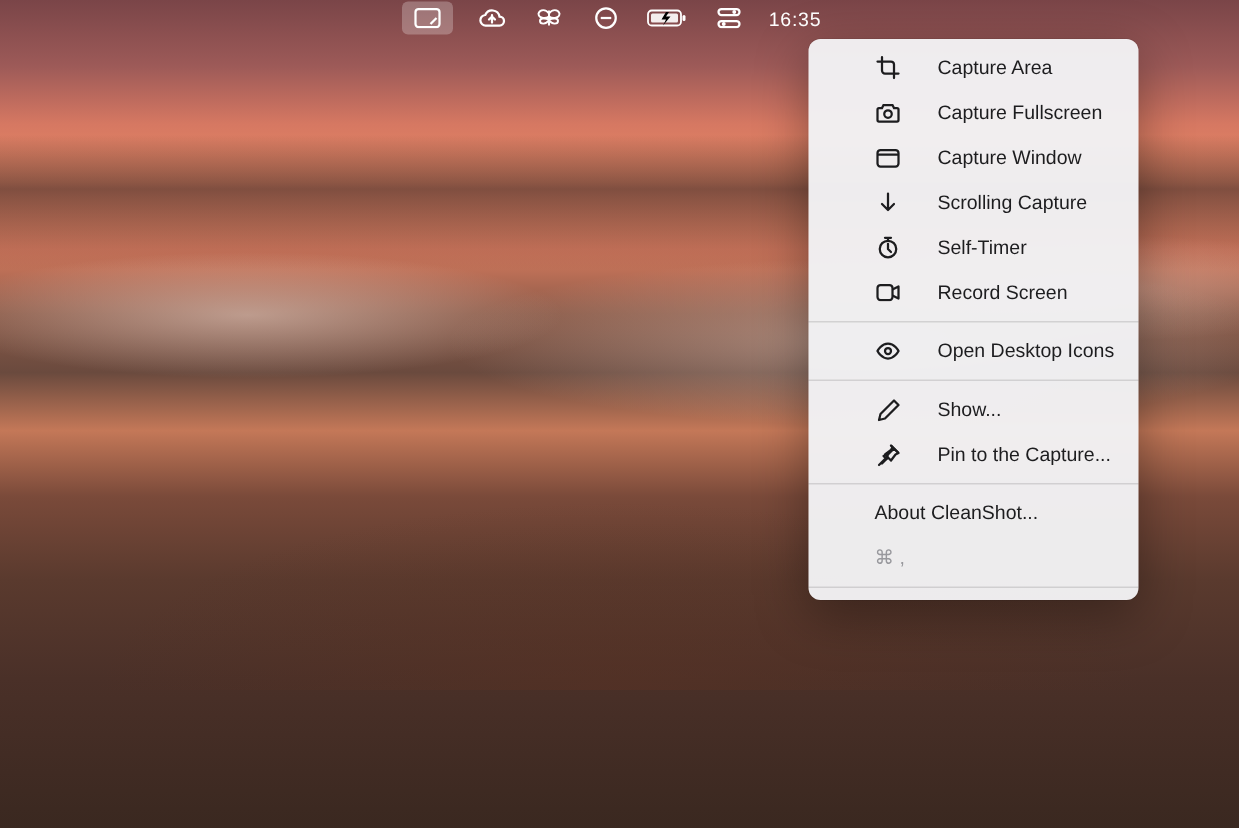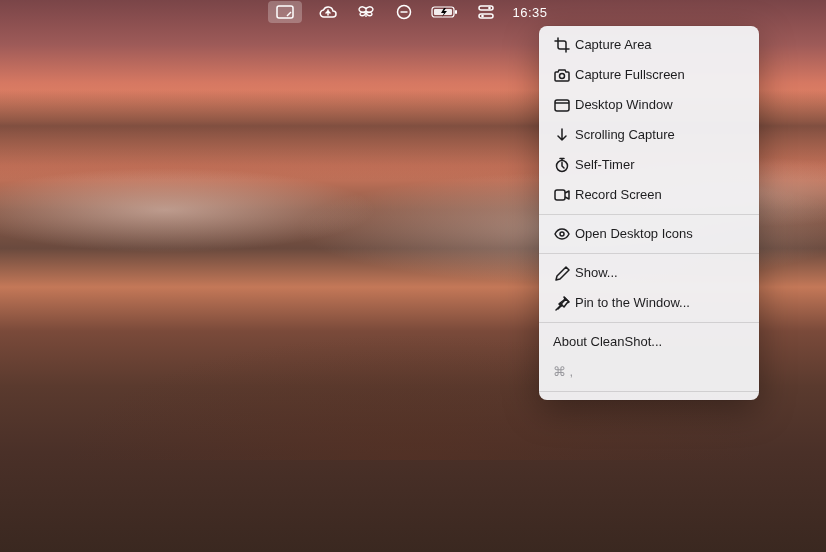--- a/index.html
+++ b/index.html
@@ -94,23 +94,24 @@
       border-radius: 8px;
       box-shadow: 0 10px 35px rgba(0,0,0,0.35), 0 0 0 0.5px rgba(0,0,0,0.08);
       padding: 4px 0;
       color: #1d1d1f;
       font-size: 13px;
     }
     .menu-item {
       display: flex;
       align-items: center;
       padding: 5px 14px;
-      gap: 4px;
+      gap: 24px;
       cursor: default;
       line-height: 20px;
+      margin-left: 30px;
     }
     .menu-item.no-icon {
       padding-left: 14px;
     }
     .menu-icon {
       width: 18px;
       height: 18px;
       display: flex;
       align-items: center;
       justify-content: center;
@@ -212,21 +213,21 @@
     <span class="menu-label">Capture Fullscreen</span>
   </div>
 
   <div class="menu-item">
     <span class="menu-icon">
       <svg width="16" height="13" viewBox="0 0 16 13" fill="none" stroke="currentColor" stroke-width="1.5">
         <rect x="1" y="1" width="14" height="11" rx="2"></rect>
         <path d="M1 4h14"></path>
       </svg>
     </span>
-    <span class="menu-label">Desktop Window</span>
+    <span class="menu-label">Capture Window</span>
   </div>
 
   <div class="menu-item">
     <span class="menu-icon">
       <svg width="14" height="16" viewBox="0 0 14 16" fill="none" stroke="currentColor" stroke-width="1.5" stroke-linecap="round" stroke-linejoin="round">
         <path d="M7 2v11M3 9l4 4 4-4"></path>
       </svg>
     </span>
     <span class="menu-label">Scrolling Capture</span>
   </div>
@@ -275,21 +276,21 @@
   </div>
 
   <div class="menu-item">
     <span class="menu-icon">
       <svg width="15" height="15" viewBox="0 0 15 15" fill="none" stroke="currentColor" stroke-width="1.5" stroke-linejoin="round">
         <path d="M9 1l5 5-2 1-3 4-2-2-4 4 4-4-2-2 4-3 1-2-1-1z" transform="rotate(0 7.5 7.5)"></path>
         <path d="M5 10L1 14" stroke-linecap="round"></path>
         <path d="M9 1l5 5M11 3l-4 4-3 1 2 2 1-3 4-4z"></path>
       </svg>
     </span>
-    <span class="menu-label">Pin to the Window...</span>
+    <span class="menu-label">Pin to the Capture...</span>
   </div>
 
   <div class="divider"></div>
 
   <div class="menu-item no-icon">
     <span class="menu-label">About CleanShot...</span>
   </div>
 
   <div class="menu-item no-icon">
     <span class="menu-shortcut">⌘ ,</span>

